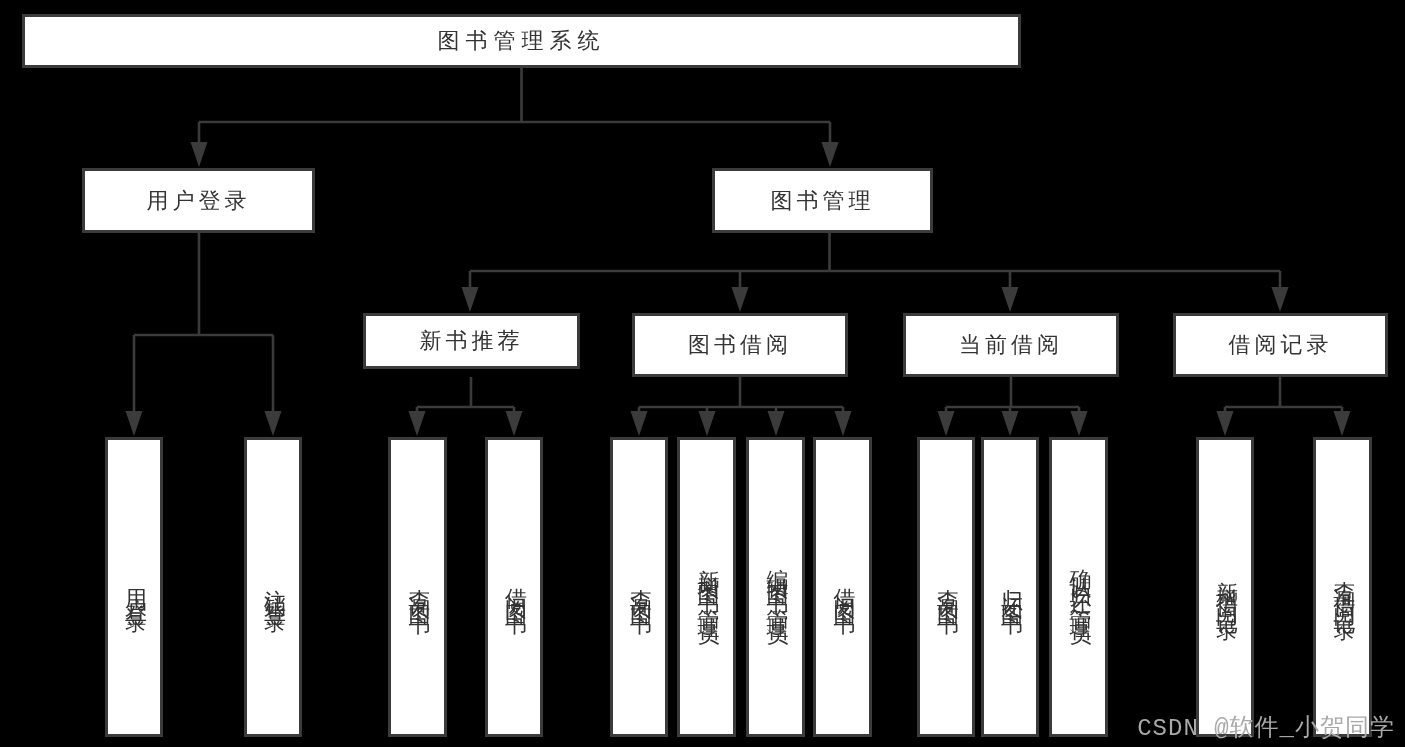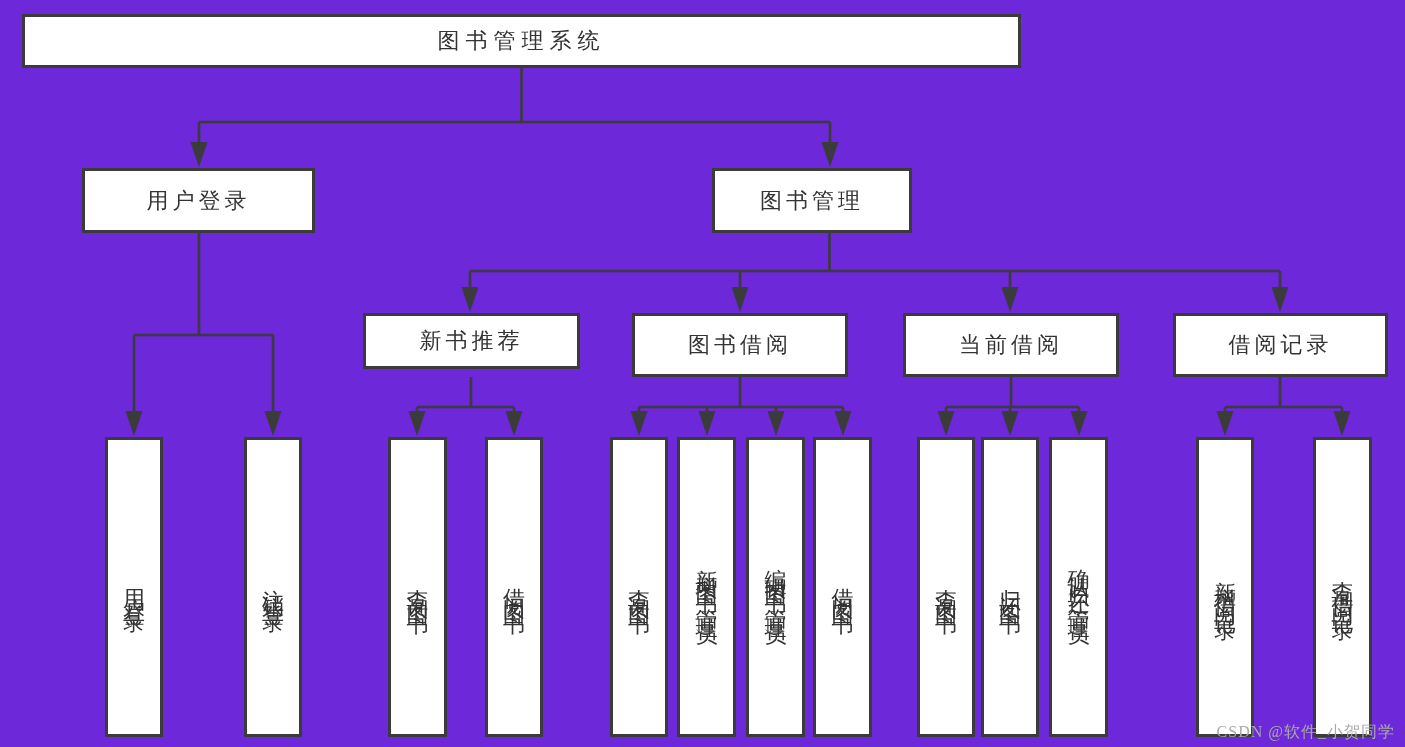--- a/index.html
+++ b/index.html
@@ -1,21 +1,21 @@
 <!DOCTYPE html>
 <html><head>
 <meta charset="utf-8">
 <style>
   html,body{margin:0;padding:0;background:#fff;}
   #stage{
     position:relative;
     width:1405px;height:747px;
-    background:#6d28d9;
+    background:#000000;
     overflow:hidden;
-    font-family:Liberation Serif, serif;
+    font-family:Liberation Mono, monospace;
   }
   #wires{position:absolute;left:0;top:0;width:1405px;height:747px;}
   .hbox,.vbox{
     position:absolute;
     box-sizing:border-box;
     border:3px solid #3b3b3b;
     background:#fff;
     display:flex;align-items:center;justify-content:center;
     color:#333;
     text-align:center;
@@ -25,21 +25,21 @@
     writing-mode:vertical-rl;
     text-orientation:mixed;
     font-size:22px;letter-spacing:8px;
     top:437px;height:300px;
     line-height:1;
   }
   
   #n-root{left:22px;top:14px;width:999px;height:54px;font-size:22px;letter-spacing:6px;}
   
   #n-user{left:82px;top:168px;width:233px;height:65px;}
-  #n-mgmt{left:712px;top:168px;width:200px;height:65px;}
+  #n-mgmt{left:712px;top:168px;width:221px;height:65px;}
   
   #n-l3-0{left:363px;top:313px;width:217px;height:56px;}
   #n-l3-1{left:632px;top:313px;width:216px;height:64px;}
   #n-l3-2{left:903px;top:313px;width:216px;height:64px;}
   #n-l3-3{left:1173px;top:313px;width:215px;height:64px;}
   
   #v1{left:105px;width:58px;}
   #v2{left:244px;width:58px;}
   #v3{left:388px;width:59px;}
   #v4{left:485px;width:58px;}
@@ -48,21 +48,21 @@
   #v7{left:746px;width:59px;}
   #v8{left:813px;width:59px;}
   #v9{left:917px;width:58px;}
   #v10{left:981px;width:58px;}
   #v11{left:1049px;width:59px;}
   #v12{left:1196px;width:58px;}
   #v13{left:1313px;width:59px;}
   #watermark{
     position:absolute;
     right:10px;bottom:4px;
-    font-size:16px;
+    font-size:24px;
     color:#a9a9a9;
     letter-spacing:1px;
   }
 </style>
 </head>
 <body>
 
 <div id="stage">
 
   <svg id="wires" viewBox="0 0 1405 747" xmlns="http://www.w3.org/2000/svg">

